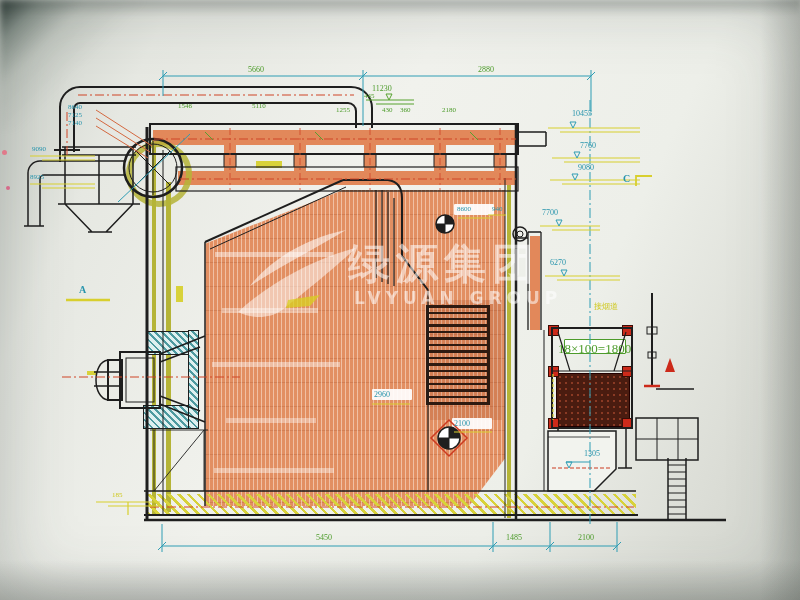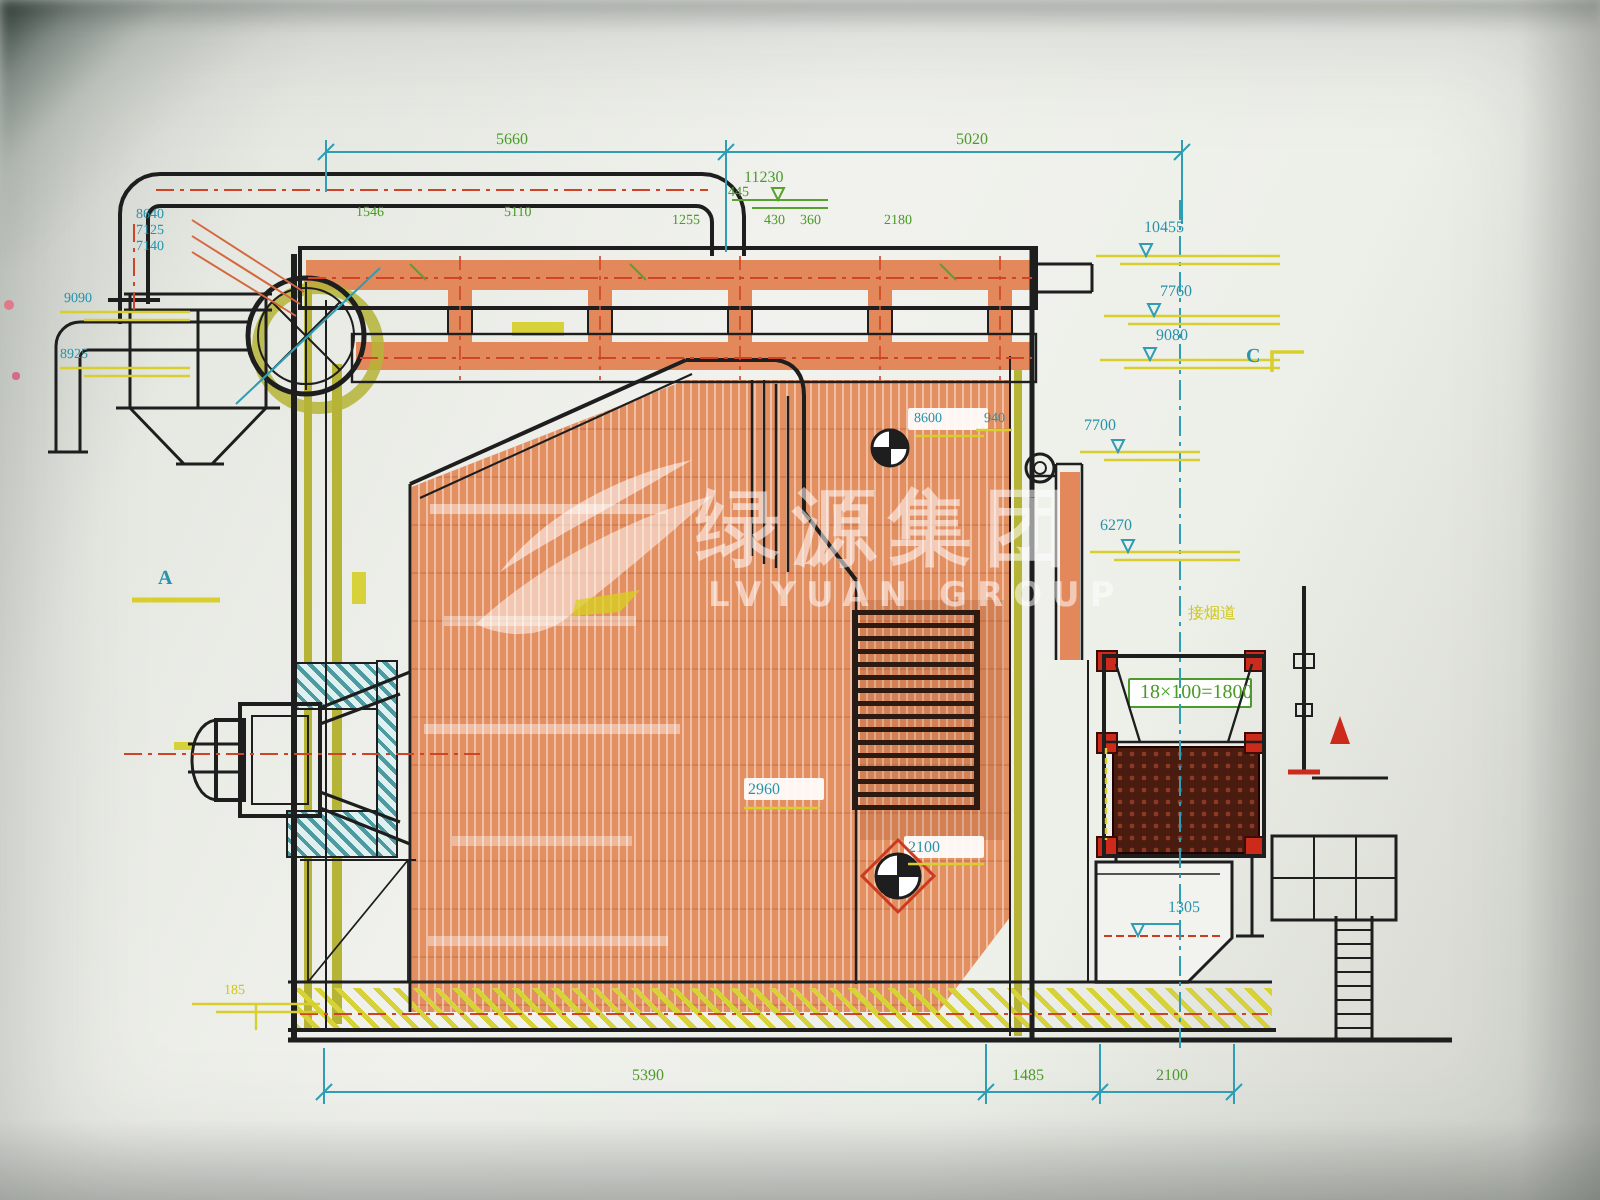--- a/index.html
+++ b/index.html
@@ -186,21 +186,21 @@
     </g>
 
     <g stroke="#57a22f" fill="none" stroke-width="1">
       <path d="M366,100 H414 M376,104 H414 M386,94 L392,94 L389,100 Z"></path>
       <path d="M205,132 l8,8 M315,132 l8,8 M470,132 l8,8"></path>
       <path d="M570,122 L576,122 L573,128 Z M574,152 L580,152 L577,158 Z M572,174 L578,174 L575,180 Z M556,220 L562,220 L559,226 Z M561,270 L567,270 L564,276 Z" stroke="#2f9db4"></path>
     </g>
   </svg>
 
   <div class="lbl g s8" style="left:248px;top:66px">5660</div>
-  <div class="lbl g s8" style="left:478px;top:66px">5020</div>
+  <div class="lbl g s8" style="left:478px;top:66px">2880</div>
   <div class="lbl g s8" style="left:372px;top:85px">11230</div>
   <div class="lbl g s7" style="left:178px;top:103px">1546</div>
   <div class="lbl g s7" style="left:252px;top:103px">5110</div>
   <div class="lbl g s7" style="left:336px;top:107px">1255</div>
   <div class="lbl g s7" style="left:364px;top:93px">445</div>
   <div class="lbl g s7" style="left:382px;top:107px">430</div>
   <div class="lbl g s7" style="left:400px;top:107px">360</div>
   <div class="lbl g s7" style="left:442px;top:107px">2180</div>
 
   <div class="lbl c s7" style="left:68px;top:104px">8640</div>
@@ -214,24 +214,24 @@
   <div class="lbl c s8" style="left:580px;top:142px">7760</div>
   <div class="lbl c s8" style="left:578px;top:164px">9080</div>
   <div class="lbl c s8" style="left:542px;top:209px">7700</div>
   <div class="lbl c s8" style="left:550px;top:259px">6270</div>
 
   <div class="lbl c s7" style="left:457px;top:206px">8600</div>
   <div class="lbl c s7" style="left:492px;top:206px">940</div>
   <div class="lbl c s8" style="left:374px;top:391px">2960</div>
   <div class="lbl c s8" style="left:454px;top:420px">2100</div>
   <div class="lbl c s8" style="left:584px;top:450px">1305</div>
-  <div class="lbl g" style="left:570px;top:342px;font-size:10px">18×100=1800</div>
+  <div class="lbl g" style="left:558px;top:342px;font-size:13px">18×100=1800</div>
   <div class="lbl y s8" style="left:594px;top:303px;font-family:'DejaVu Sans',sans-serif">接烟道</div>
 
-  <div class="lbl g s8" style="left:316px;top:534px">5390</div>
+  <div class="lbl g s8" style="left:316px;top:534px">5450</div>
   <div class="lbl g s8" style="left:506px;top:534px">1485</div>
   <div class="lbl g s8" style="left:578px;top:534px">2100</div>
 
   <div class="lbl c s10" style="left:79px;top:285px">A</div>
   <div class="lbl c s10" style="left:623px;top:174px">C</div>
 
   <div class="abs" style="left:228px;top:222px;width:340px;height:100px;pointer-events:none">
     <svg width="140" height="100" viewBox="0 0 140 100">
       <path d="M118,8 C78,16 42,38 22,64 C50,46 84,28 118,8 Z" fill="rgba(255,255,255,0.55)"></path>
       <path d="M10,90 C44,58 94,34 128,26 C104,48 72,74 54,88 C40,98 22,96 10,90 Z" fill="rgba(255,255,255,0.5)"></path>

